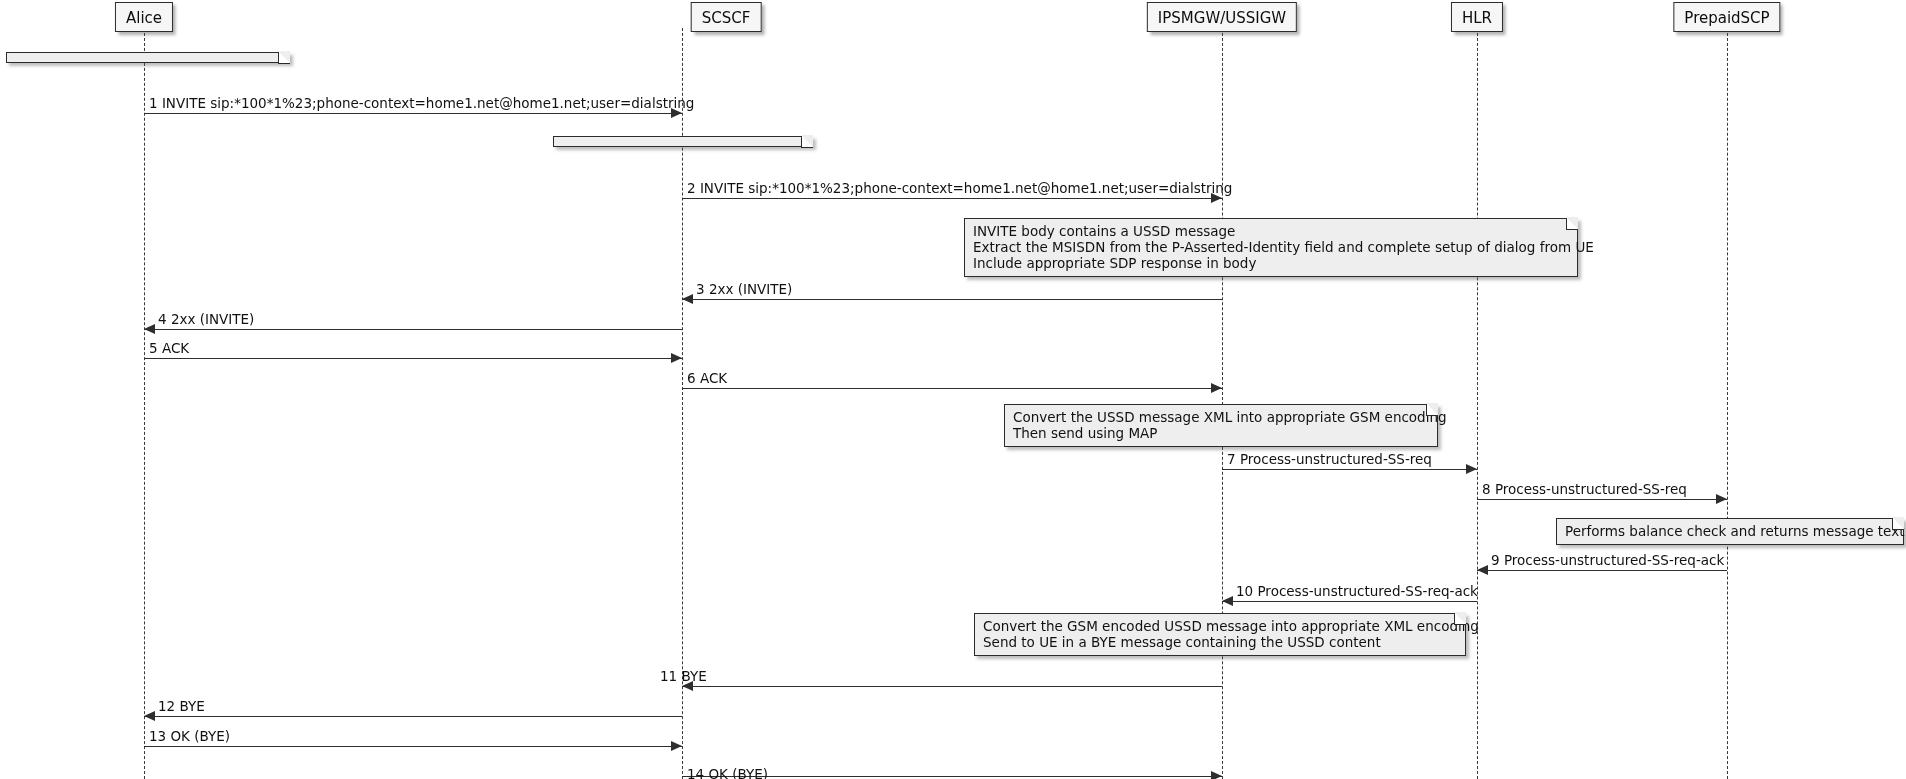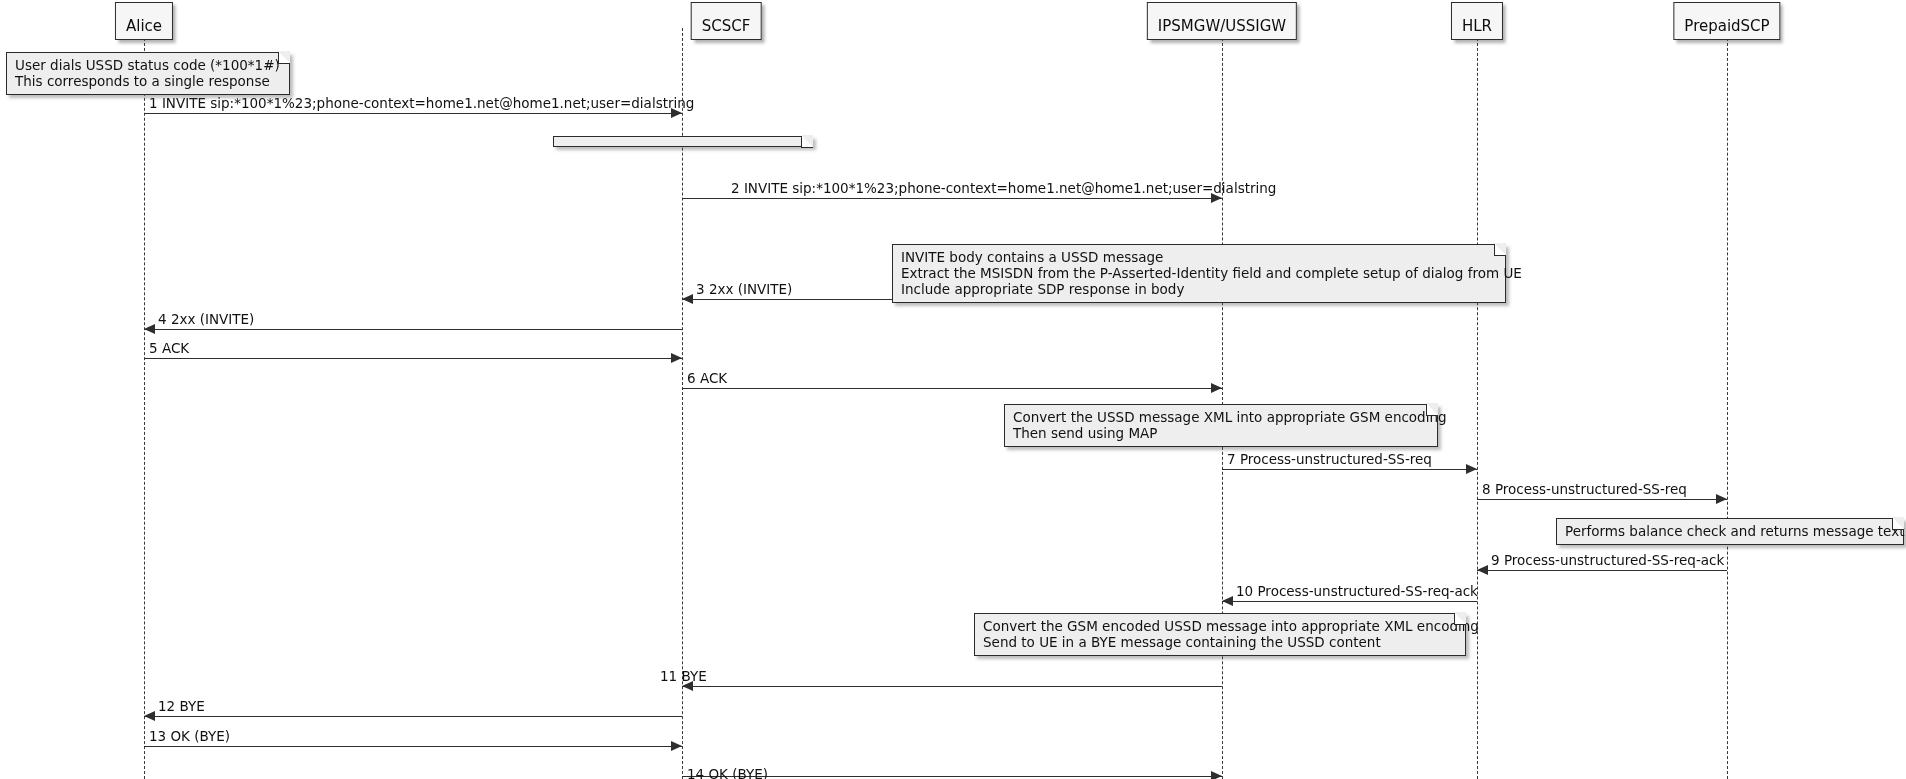--- a/index.html
+++ b/index.html
@@ -27,21 +27,21 @@
     bottom: 0;
     z-index: 1;
   }
   .participant-box {
     position: absolute;
     box-sizing: border-box;
     transform: translateX(-50%);
     background: #f6f6f6;
     border: 1px solid #2b2b2b;
     box-shadow: 3px 3px 3px rgba(80,80,80,0.45);
-    padding: 15px 10px 4px 10px;
+    padding: 7px 10px 4px 10px;
     font-size: 15px;
     line-height: 17px;
     color: #0d0d0d;
     white-space: nowrap;
     text-align: left;
     z-index: 4;
   }
   
   .msg {
     position: absolute;
@@ -119,21 +119,21 @@
       <div class="lifeline-line" style="left: 1222px;"></div>
       <div class="lifeline-line" style="left: 1477px;"></div>
       <div class="lifeline-line" style="left: 1727px;"></div>
     </div>
   <div id="messages">
       <div class="msg" style="left: 144px; width: 538px; top: 113px;"></div>
       <div class="arrowhead right" style="top: 108px; left: 671px;"></div>
       <div class="msg-label" style="top: 96px; left: 149px;">1 INVITE sip:*100*1%23;phone-context=home1.net@home1.net;user=dialstring</div>
       <div class="msg" style="left: 682px; width: 540px; top: 198px;"></div>
       <div class="arrowhead right" style="top: 193px; left: 1211px;"></div>
-      <div class="msg-label" style="top: 181px; left: 687px; margin-left: 44px;">2 INVITE sip:*100*1%23;phone-context=home1.net@home1.net;user=dialstring</div>
+      <div class="msg-label" style="top: 181px; left: 687px;">2 INVITE sip:*100*1%23;phone-context=home1.net@home1.net;user=dialstring</div>
       <div class="msg" style="left: 682px; width: 540px; top: 299px;"></div>
       <div class="arrowhead left" style="top: 294px; left: 682px;"></div>
       <div class="msg-label" style="top: 282px; left: 696px;">3 2xx (INVITE)</div>
       <div class="msg" style="left: 144px; width: 538px; top: 329px;"></div>
       <div class="arrowhead left" style="top: 324px; left: 144px;"></div>
       <div class="msg-label" style="top: 312px; left: 158px;">4 2xx (INVITE)</div>
       <div class="msg" style="left: 144px; width: 538px; top: 358px;"></div>
       <div class="arrowhead right" style="top: 353px; left: 671px;"></div>
       <div class="msg-label" style="top: 341px; left: 149px;">5 ACK</div>
       <div class="msg" style="left: 682px; width: 540px; top: 388px;"></div>
@@ -158,24 +158,23 @@
       <div class="arrowhead left" style="top: 711px; left: 144px;"></div>
       <div class="msg-label" style="top: 699px; left: 158px;">12 BYE</div>
       <div class="msg" style="left: 144px; width: 538px; top: 746px;"></div>
       <div class="arrowhead right" style="top: 741px; left: 671px;"></div>
       <div class="msg-label" style="top: 729px; left: 149px;">13 OK (BYE)</div>
       <div class="msg" style="left: 682px; width: 540px; top: 776px;"></div>
       <div class="arrowhead right" style="top: 771px; left: 1211px;"></div>
       <div class="msg-label" style="top: 740px; left: 687px; margin-top: 27px;">14 OK (BYE)</div>
     </div>
   <div id="notes">
-      <div class="note" style="left: 6px; top: 52px; width: 284px;"><span class="fold"></span><span class="note-text">User dials USSD status code (*100*1#)
-This corresponds to a single response</span></div>
+      <div class="note" style="left: 6px; top: 52px; width: 284px;"><span class="fold"></span></div>
       <div class="note" style="left: 553px; top: 136px; width: 260px;"><span class="fold"></span></div>
-      <div class="note" style="left: 892px; top: 218px; width: 614px; margin-top: 26px;"><span class="fold"></span><span class="note-text">INVITE body contains a USSD message
+      <div class="note" style="left: 964px; top: 218px; width: 614px;"><span class="fold"></span><span class="note-text">INVITE body contains a USSD message
 Extract the MSISDN from the P-Asserted-Identity field and complete setup of dialog from UE
 Include appropriate SDP response in body</span></div>
       <div class="note" style="left: 1004px; top: 404px; width: 434px;"><span class="fold"></span><span class="note-text">Convert the USSD message XML into appropriate GSM encoding
 Then send using MAP</span></div>
       <div class="note" style="left: 1556px; top: 518px; width: 348px;"><span class="fold"></span><span class="note-text">Performs balance check and returns message text</span></div>
       <div class="note" style="left: 974px; top: 613px; width: 492px;"><span class="fold"></span><span class="note-text">Convert the GSM encoded USSD message into appropriate XML encoding
 Send to UE in a BYE message containing the USSD content</span></div>
     </div>
   <div id="participants">
       <div class="participant-box" style="left: 144px; top: 2px;">Alice</div>

